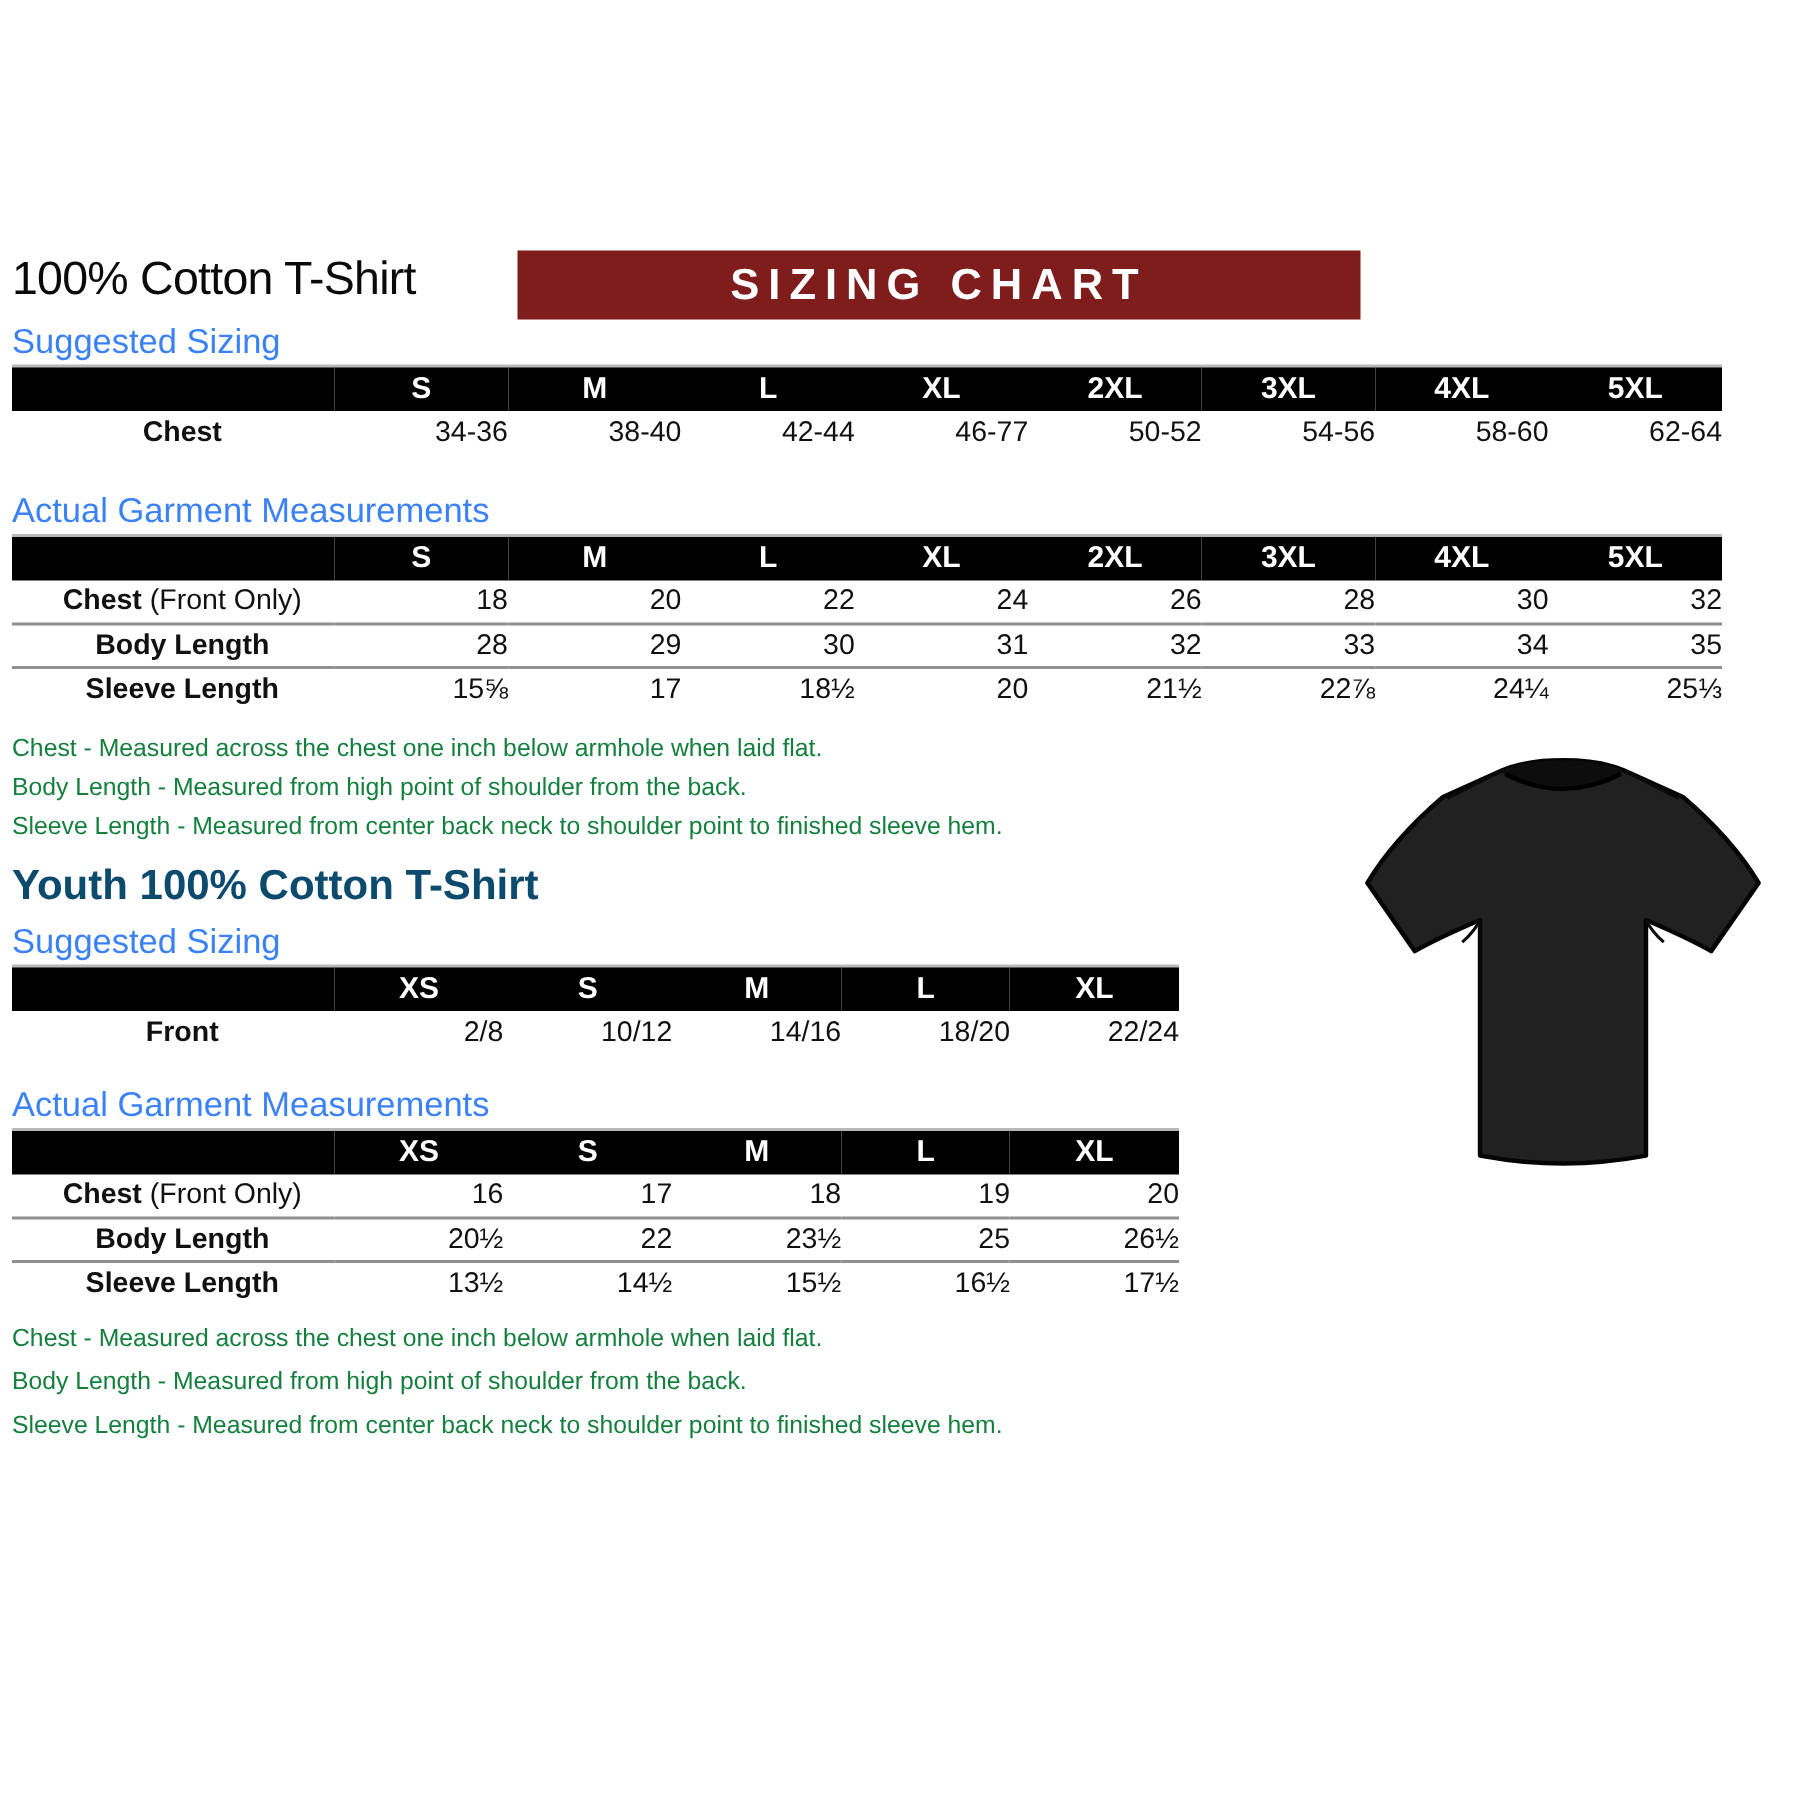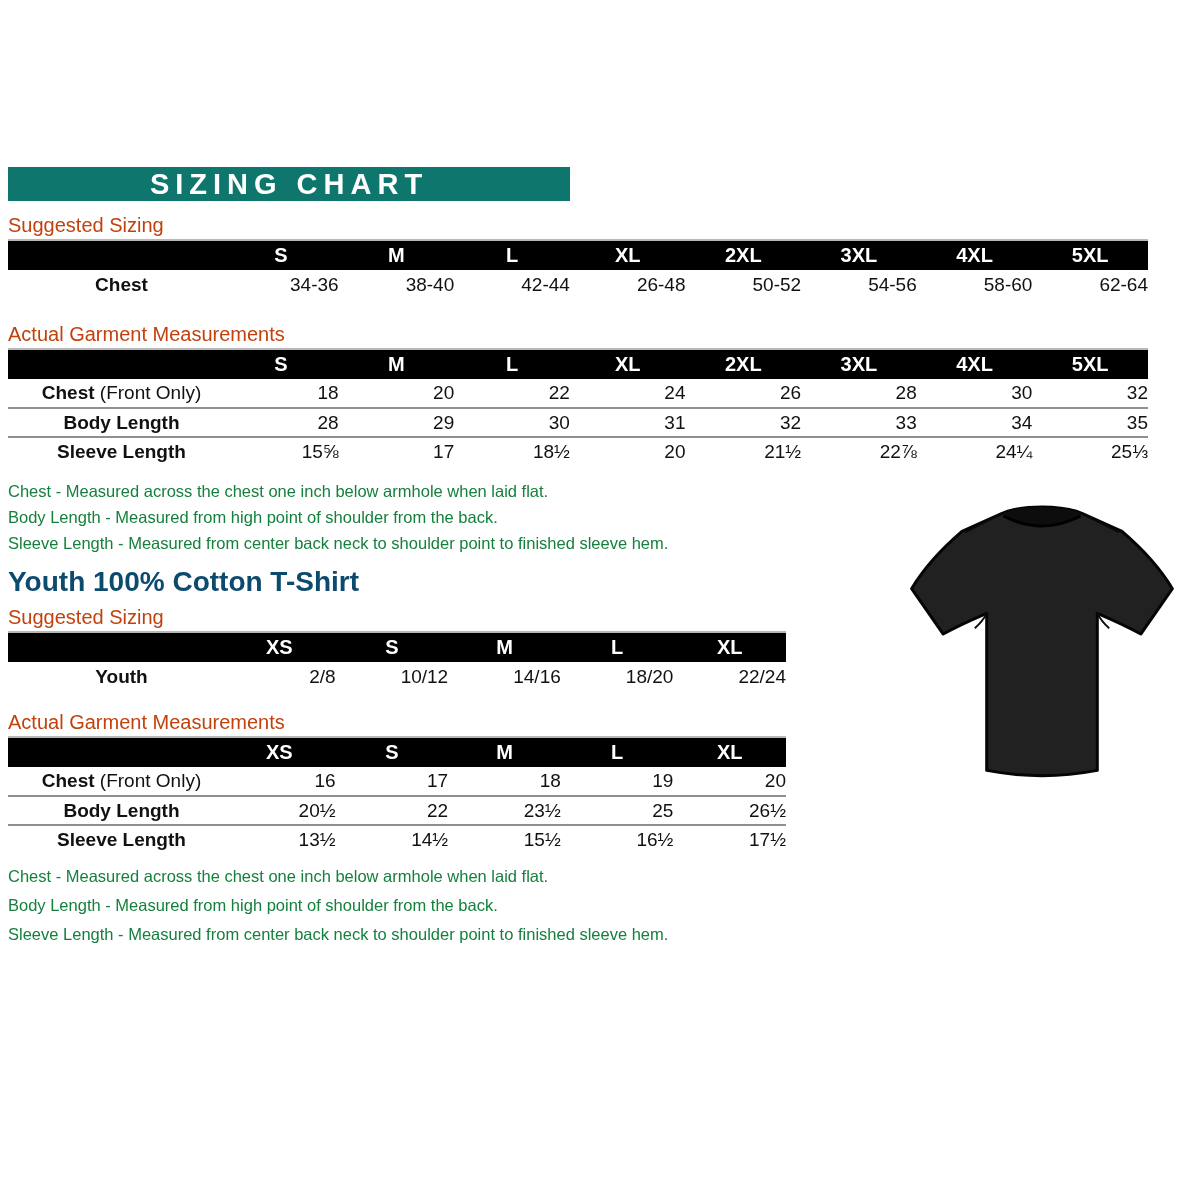--- a/index.html
+++ b/index.html
@@ -7,27 +7,27 @@
   body { font-family:"Liberation Sans","DejaVu Sans",sans-serif; color:#111; }
   .page {
     position:relative; width:1200px; height:1200px; background:#fff;
     overflow:hidden; padding:167px 0 0 8px;
   }
 
   
   .header-row { display:flex; align-items:flex-start; width:1140px; height:38px; }
   .page-title { flex:0 0 337px; font-size:31px; font-weight:400; letter-spacing:-0.5px; line-height:38px; color:#0a0a0a; }
   .banner {
-    flex:0 0 562px; height:34px; background:#0f766e; color:#fff;
+    flex:0 0 562px; height:46px; background:#7f1d1d; color:#fff;
     font-size:29px; font-weight:700; letter-spacing:6px;
     display:flex; align-items:center; justify-content:center;
   }
 
   
-  .section-label { font-size:20px; color:#c2410c; }
+  .section-label { font-size:23px; color:#3b82f6; }
   .sl-1 { margin:9px 0 2px 0; }
   .sl-2 { margin:24px 0 2px 0; }
   .sl-3 { margin:8px 0 2px 0; }
   .sl-4 { margin:20px 0 2px 0; }
 
   
   table.sizing-table { border-collapse:collapse; table-layout:fixed; border-top:2px solid #b8b8b8; }
   table.adult { width:1140px; }
   table.youth { width:778px; }
   .sizing-table col.label-col { width:215px; }
@@ -56,20 +56,21 @@
   
   .tshirt-wrap { position:absolute; left:893px; top:478px; width:298px; height:326px; }
   .tshirt-wrap svg { width:100%; height:100%; display:block; }
 </style>
 </head>
 <body>
 
 <div class="page">
 
   <div class="header-row">
+    <div class="page-title">100% Cotton T-Shirt</div>
     <div class="banner">SIZING CHART</div>
   </div>
 
   <div class="section-label sl-1">Suggested Sizing</div>
   <table class="sizing-table adult">
     <colgroup>
         <col class="label-col">
         <col>
         <col>
         <col>
@@ -91,21 +92,21 @@
         <th>4XL</th>
         <th>5XL</th>
       </tr>
     </thead>
     <tbody>
       <tr>
         <td class="row-label"><b>Chest</b></td>
         <td>34-36</td>
         <td>38-40</td>
         <td>42-44</td>
-        <td>26-48</td>
+        <td>46-77</td>
         <td>50-52</td>
         <td>54-56</td>
         <td>58-60</td>
         <td>62-64</td>
       </tr>
     </tbody>
   </table>
 
   <div class="section-label sl-2">Actual Garment Measurements</div>
   <table class="sizing-table adult">
@@ -193,21 +194,21 @@
         <th></th>
         <th>XS</th>
         <th>S</th>
         <th>M</th>
         <th>L</th>
         <th>XL</th>
       </tr>
     </thead>
     <tbody>
       <tr>
-        <td class="row-label"><b>Youth</b></td>
+        <td class="row-label"><b>Front</b></td>
         <td>2/8</td>
         <td>10/12</td>
         <td>14/16</td>
         <td>18/20</td>
         <td>22/24</td>
       </tr>
     </tbody>
   </table>
 
   <div class="section-label sl-4">Actual Garment Measurements</div>

